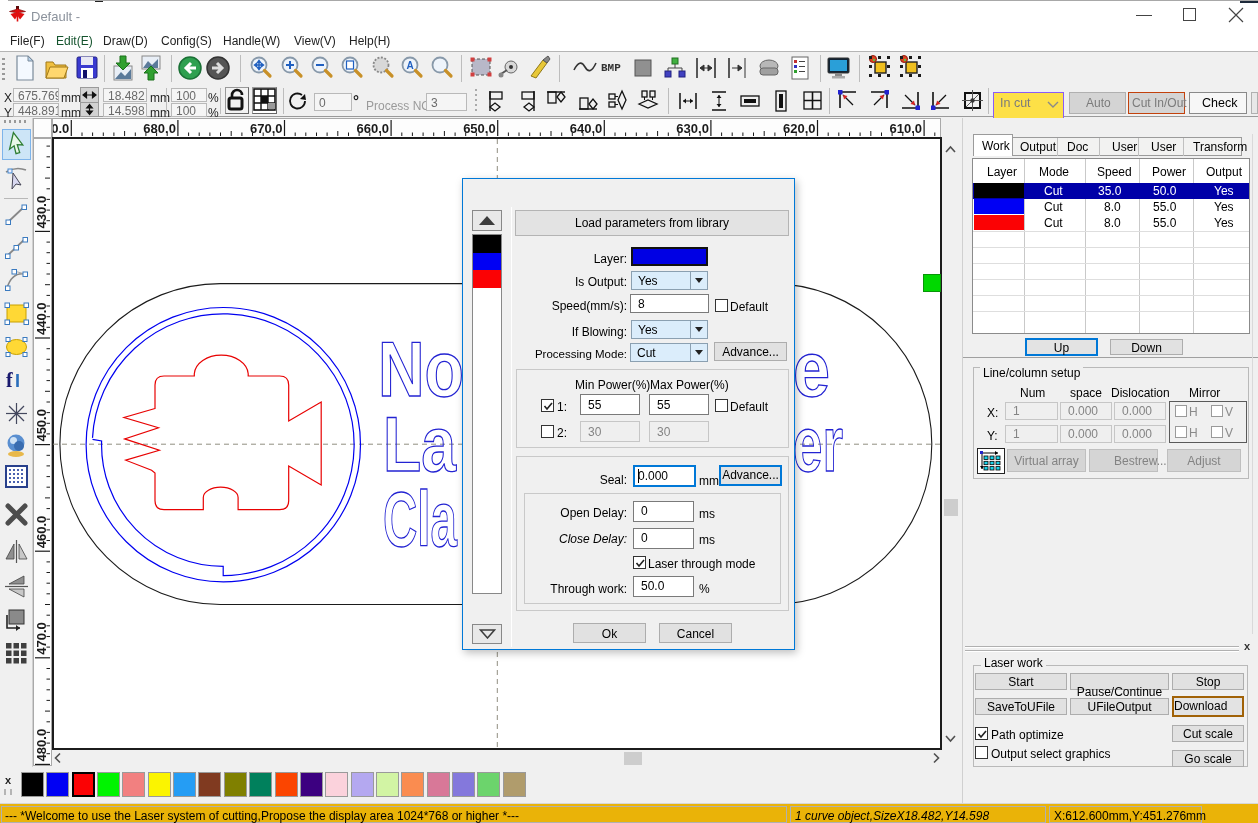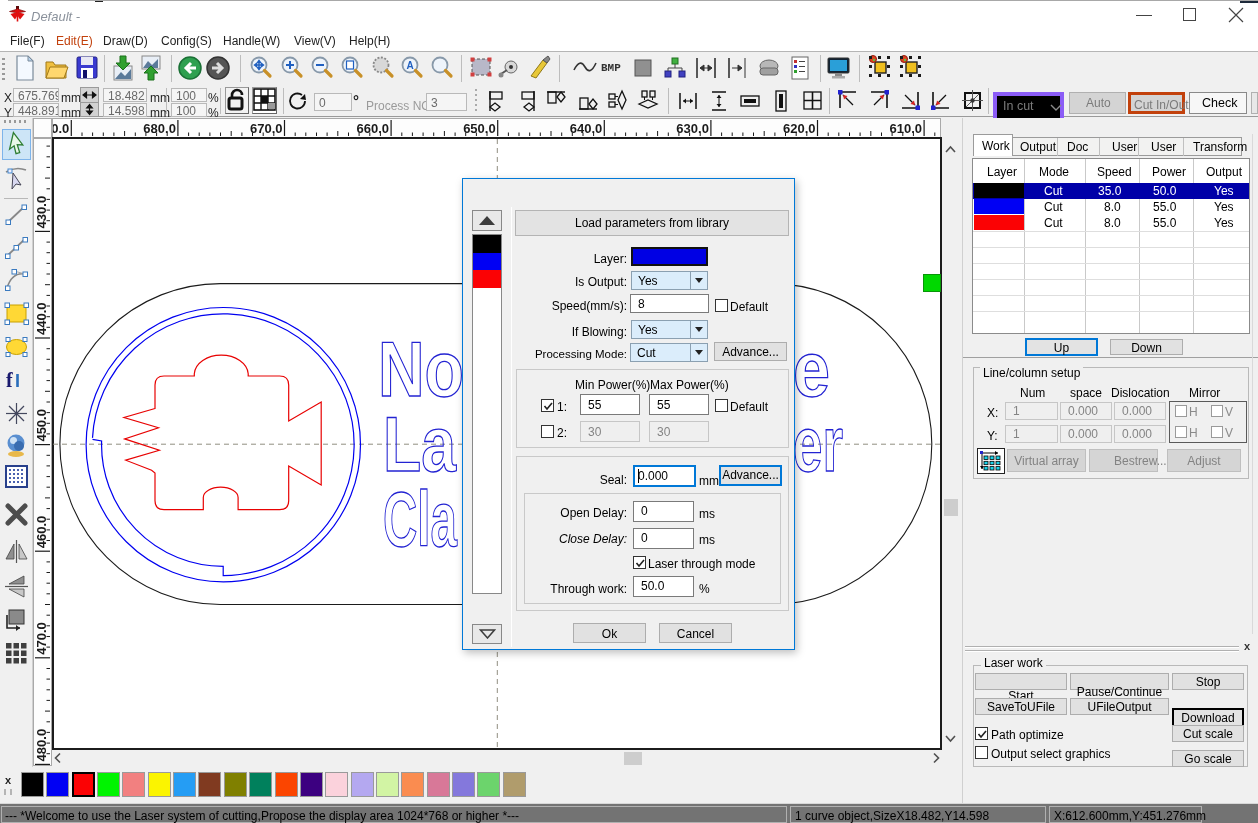--- a/index.html
+++ b/index.html
@@ -13,41 +13,41 @@
 .cb { position:absolute; width:13px; height:13px; background:#fff; border:1px solid #333; }
 .cb svg { position:absolute; left:0px; top:0px; }
 .lbl { position:absolute; white-space:nowrap; font-size:12px; }
 .combo { position:absolute; background:#dbedfb; border:1px solid #8ba0b1; font-size:12px; }
 .combo .arr { position:absolute; right:0; top:0; bottom:0; width:17px; border-left:1px solid #8ba0b1; }
 .combo .arr:after { content:""; position:absolute; left:4px; top:6px; border:4px solid transparent; border-top:5px solid #222; }
 </style>
 </head>
 <body>
 
-<div class="ab" style="left:0;top:0;width:1258px;height:28px;background:#fff;font-style:italic;">
+<div class="ab" style="left:0;top:0;width:1258px;height:28px;background:#fff;">
   <div class="ab" style="left:95px;top:0;width:8px;height:2px;background:#222;"></div>
   <div class="ab" style="left:1240px;top:0;width:18px;height:3px;background:#1d2a3a;"></div>
   <svg class="ab" style="left:9px;top:6px;" width="17" height="16" viewBox="0 0 17 16">
     <rect x="7" y="0" width="3" height="4" fill="#5a0a0a"></rect>
     <path d="M0.5 5.5 L7 3.5 L8.5 2.5 L10 3.5 L16.5 5.5 L10.5 6.5 L6.5 6.5 Z" fill="#e01010" stroke="#7a0808" stroke-width="0.7"></path>
     <path d="M1.5 8 L8.5 6 L15.5 8 L11 13.5 L8.5 9.5 L6 13.5 Z" fill="#e01010"></path>
     <rect x="7.7" y="5" width="1.6" height="10.5" fill="#e01010"></rect>
   </svg>
   <div class="lbl" style="left:31px;top:9px;font-size:13px;color:#8b929c;">Default -</div>
   <div class="ab" style="left:8px;top:0;width:1250px;height:1px;background:#a8a8a8;"></div>
   <div class="ab" style="left:1136px;top:15px;width:16px;height:1px;background:#444;"></div>
   <div class="ab" style="left:1183px;top:8px;width:13px;height:13px;border:1px solid #444;"></div>
   <svg class="ab" style="left:1228px;top:7px;" width="16" height="16" viewBox="0 0 16 16">
       <path d="M1 1 L15 15 M15 1 L1 15" stroke="#444" stroke-width="1.2"></path>
     </svg>
 </div>
 
 <div class="ab" style="left:0;top:28px;width:1258px;height:24px;background:#fff;border-bottom:1px solid #b5b5b5;">
   <div class="lbl" style="left:10px;top:6px;color:#222;">File(F)</div>
-  <div class="lbl" style="left:56px;top:6px;color:#c2410c;">Edit(E)</div>
+  <div class="lbl" style="left:56px;top:6px;color:#14532d;">Edit(E)</div>
   <div class="lbl" style="left:103px;top:6px;color:#222;">Draw(D)</div>
   <div class="lbl" style="left:161px;top:6px;color:#222;">Config(S)</div>
   <div class="lbl" style="left:223px;top:6px;color:#222;">Handle(W)</div>
   <div class="lbl" style="left:294px;top:6px;color:#222;">View(V)</div>
   <div class="lbl" style="left:349px;top:6px;color:#222;">Help(H)</div>
 </div>
 
 <div id="tb1" class="ab" style="left:0;top:52px;width:1258px;height:33px;background:#f0f0f0;">
     <div class="ab" style="left:2px;top:6px;width:3px;height:22px;background-image:repeating-linear-gradient(#999 0 2px,transparent 2px 5px);"></div>
     <svg class="ab" style="left:12.4px;top:2px;" width="26" height="28" viewBox="0 0 26 28">
@@ -346,30 +346,30 @@
       <path d="M16 6 L6 16" stroke="#111" stroke-width="1.2"></path>
       <path d="M6 16 l4.5 -1 -3.5 -3.5 Z" fill="#d22"></path>
       <rect x="1" y="16.5" width="4.5" height="4.5" fill="#2222d2"></rect>
     </svg>
 <svg class="ab" style="left:961.4px;top:4px;" width="22" height="24" viewBox="0 0 22 24">
       <rect x="4" y="4" width="15" height="15" fill="none" stroke="#111" stroke-width="2"></rect>
       <path d="M11.5 1 V22 M1 11.5 H22 M5 18 L18 5" stroke="#555" stroke-width="1"></path>
       <circle cx="11.5" cy="11.5" r="2.2" fill="#333"></circle>
     </svg>
 <div class="ab" style="left:988px;top:3px;width:1px;height:26px;background:#bdbdbd;"></div>
-<div class="ab" style="left:993px;top:7px;width:71px;height:40px;background:#000000;border:4px solid #8b5cf6;">
+<div class="ab" style="left:993px;top:7px;width:71px;height:40px;background:#fde047;border:1px solid #8b5cf6;">
       <div class="lbl" style="left:6px;top:3px;color:#7b7b7b;font-size:12.5px;">In cut</div>
       <svg class="ab" style="left:53px;top:8px;" width="12" height="7">
         <path d="M1 1 L6 6 L11 1" fill="none" stroke="#8a8a8a" stroke-width="1.4"></path>
       </svg>
     </div>
 <div class="ab" style="left:1069px;top:7px;width:57px;height:22px;background:#d4d4d4;border:1px solid #b0b0b0;text-align:center;">
       <div class="lbl" style="left:16px;top:3px;color:#7b7b7b;font-size:12px;">Auto</div>
     </div>
-<div class="ab" style="left:1128px;top:7px;width:57px;height:22px;background:#d4d4d4;border:3px solid #c2410c;text-align:center;">
+<div class="ab" style="left:1128px;top:7px;width:57px;height:22px;background:#d4d4d4;border:1px solid #c2410c;text-align:center;">
       <div class="lbl" style="left:3px;top:3px;color:#7b7b7b;font-size:12px;">Cut In/Out</div>
     </div>
 <div class="ab" style="left:1189px;top:7px;width:58px;height:22px;background:#f7f7f7;border:1px solid #8a8a8a;text-align:center;">
       <div class="lbl" style="left:12px;top:3px;color:#000;font-size:12.5px;">Check</div>
     </div>
 <div class="ab" style="left:1251px;top:7px;width:7px;height:22px;background:#e8e8e8;border:1px solid #b0b0b0;"></div>
   </div>
 
 <div id="ltools" class="ab" style="left:0;top:118px;width:33px;height:649px;background:#f0f0f0;border-right:1px solid #d0d0d0;">
     <div class="ab" style="left:2px;top:11px;width:29px;height:31px;background:#cde5f7;border:1px solid #7eb4ea;"></div>
@@ -813,35 +813,35 @@
       <div style="margin-top:4px;">Adjust</div>
     </div>
 
   <div class="ab" style="left:2px;top:528px;width:274px;height:2px;border-top:1px solid #b0b0b0;border-bottom:1px solid #fff;"></div>
   <div class="ab" style="left:2px;top:532px;width:274px;height:2px;border-top:1px solid #b0b0b0;border-bottom:1px solid #fff;"></div>
   <div class="lbl" style="left:281px;top:522px;font-weight:bold;font-size:11px;color:#333;">x</div>
 
   <div class="ab" style="left:10px;top:547px;width:275px;height:102px;border:1px solid #b9b9b9;"></div>
   <div class="lbl" style="left:18px;top:538px;background:#f0f0f0;padding:0 3px;">Laser work</div>
   <div class="btn" style="left:12px;top:555px;width:92px;height:17px;">
-      <div style="margin-top:15px;">Start</div>
+      <div style="margin-top:1px;">Start</div>
     </div>
   <div class="btn" style="left:107px;top:555px;width:99px;height:17px;">
       <div style="margin-top:11px;">Pause/Continue</div>
     </div>
   <div class="btn" style="left:209px;top:555px;width:72px;height:17px;">
       <div style="margin-top:1px;">Stop</div>
     </div>
   <div class="btn" style="left:12px;top:580px;width:92px;height:17px;">
       <div style="margin-top:1px;">SaveToUFile</div>
     </div>
   <div class="btn" style="left:107px;top:580px;width:99px;height:17px;">
       <div style="margin-top:1px;">UFileOutput</div>
     </div>
-  <div class="ab" style="left:209px;top:578px;width:72px;height:21px;background:#e3e3e3;border:2px solid #000000;text-align:center;margin-top:12px;">
+  <div class="ab" style="left:209px;top:578px;width:72px;height:21px;background:#e3e3e3;border:2px solid #a16207;">
       <div style="margin-top:1px;">Download</div>
     </div>
   <div class="cb" style="left:12px;top:609px;">
       <svg width="13" height="13" viewBox="0 0 13 13">
         <path d="M2.5 6 L5 9 L10 3" fill="none" stroke="#222" stroke-width="1.6"></path>
       </svg>
     </div>
   <div class="lbl" style="left:28px;top:610px;">Path optimize</div>
   <div class="btn" style="left:209px;top:607px;width:72px;height:17px;">
       <div style="margin-top:1px;">Cut scale</div>
@@ -872,25 +872,25 @@
 <div class="ab" style="left:325.2px;top:5px;width:23px;height:25px;background:#fbd2dc;border:1px solid #9a9a9a;"></div>
 <div class="ab" style="left:350.6px;top:5px;width:23px;height:25px;background:#b4a8f0;border:1px solid #9a9a9a;"></div>
 <div class="ab" style="left:375.9px;top:5px;width:23px;height:25px;background:#d2f4a4;border:1px solid #9a9a9a;"></div>
 <div class="ab" style="left:401.3px;top:5px;width:23px;height:25px;background:#fa8c50;border:1px solid #9a9a9a;"></div>
 <div class="ab" style="left:426.6px;top:5px;width:23px;height:25px;background:#d87898;border:1px solid #9a9a9a;"></div>
 <div class="ab" style="left:452.0px;top:5px;width:23px;height:25px;background:#8478dc;border:1px solid #9a9a9a;"></div>
 <div class="ab" style="left:477.3px;top:5px;width:23px;height:25px;background:#6cd46c;border:1px solid #9a9a9a;"></div>
 <div class="ab" style="left:502.7px;top:5px;width:23px;height:25px;background:#b09c6c;border:1px solid #9a9a9a;"></div>
   </div>
 
-<div class="ab" style="left:0;top:803px;width:1258px;height:20px;background:#737373;border-top:1px solid #d7d7d7;">
+<div class="ab" style="left:0;top:803px;width:1258px;height:20px;background:#eab308;border-top:1px solid #d7d7d7;">
   <div class="ab" style="left:1px;top:2px;width:786px;height:17px;border:1px solid #b0b0b0;">
     <div class="lbl" style="left:3px;top:2px;font-size:12px;">--- *Welcome to use the Laser system of cutting,Propose the display area 1024*768 or higher *---</div>
   </div>
-  <div class="ab" style="left:790px;top:2px;width:256px;height:17px;border:1px solid #b0b0b0;">
+  <div class="ab" style="left:790px;top:2px;width:256px;height:17px;border:1px solid #b0b0b0;font-style:italic;">
     <div class="lbl" style="left:4px;top:2px;font-size:12px;">1 curve object,SizeX18.482,Y14.598</div>
   </div>
   <div class="ab" style="left:1049px;top:2px;width:153px;height:17px;border:1px solid #b0b0b0;">
     <div class="lbl" style="left:4px;top:2px;font-size:12px;">X:612.600mm,Y:451.276mm</div>
   </div>
 </div>
 
 <div id="dialog" class="ab" style="left:462px;top:178px;width:333px;height:472px;background:#f0f0f0;border:1px solid #0078d7;box-shadow:2px 3px 8px rgba(0,0,0,0.25);">
 
 

